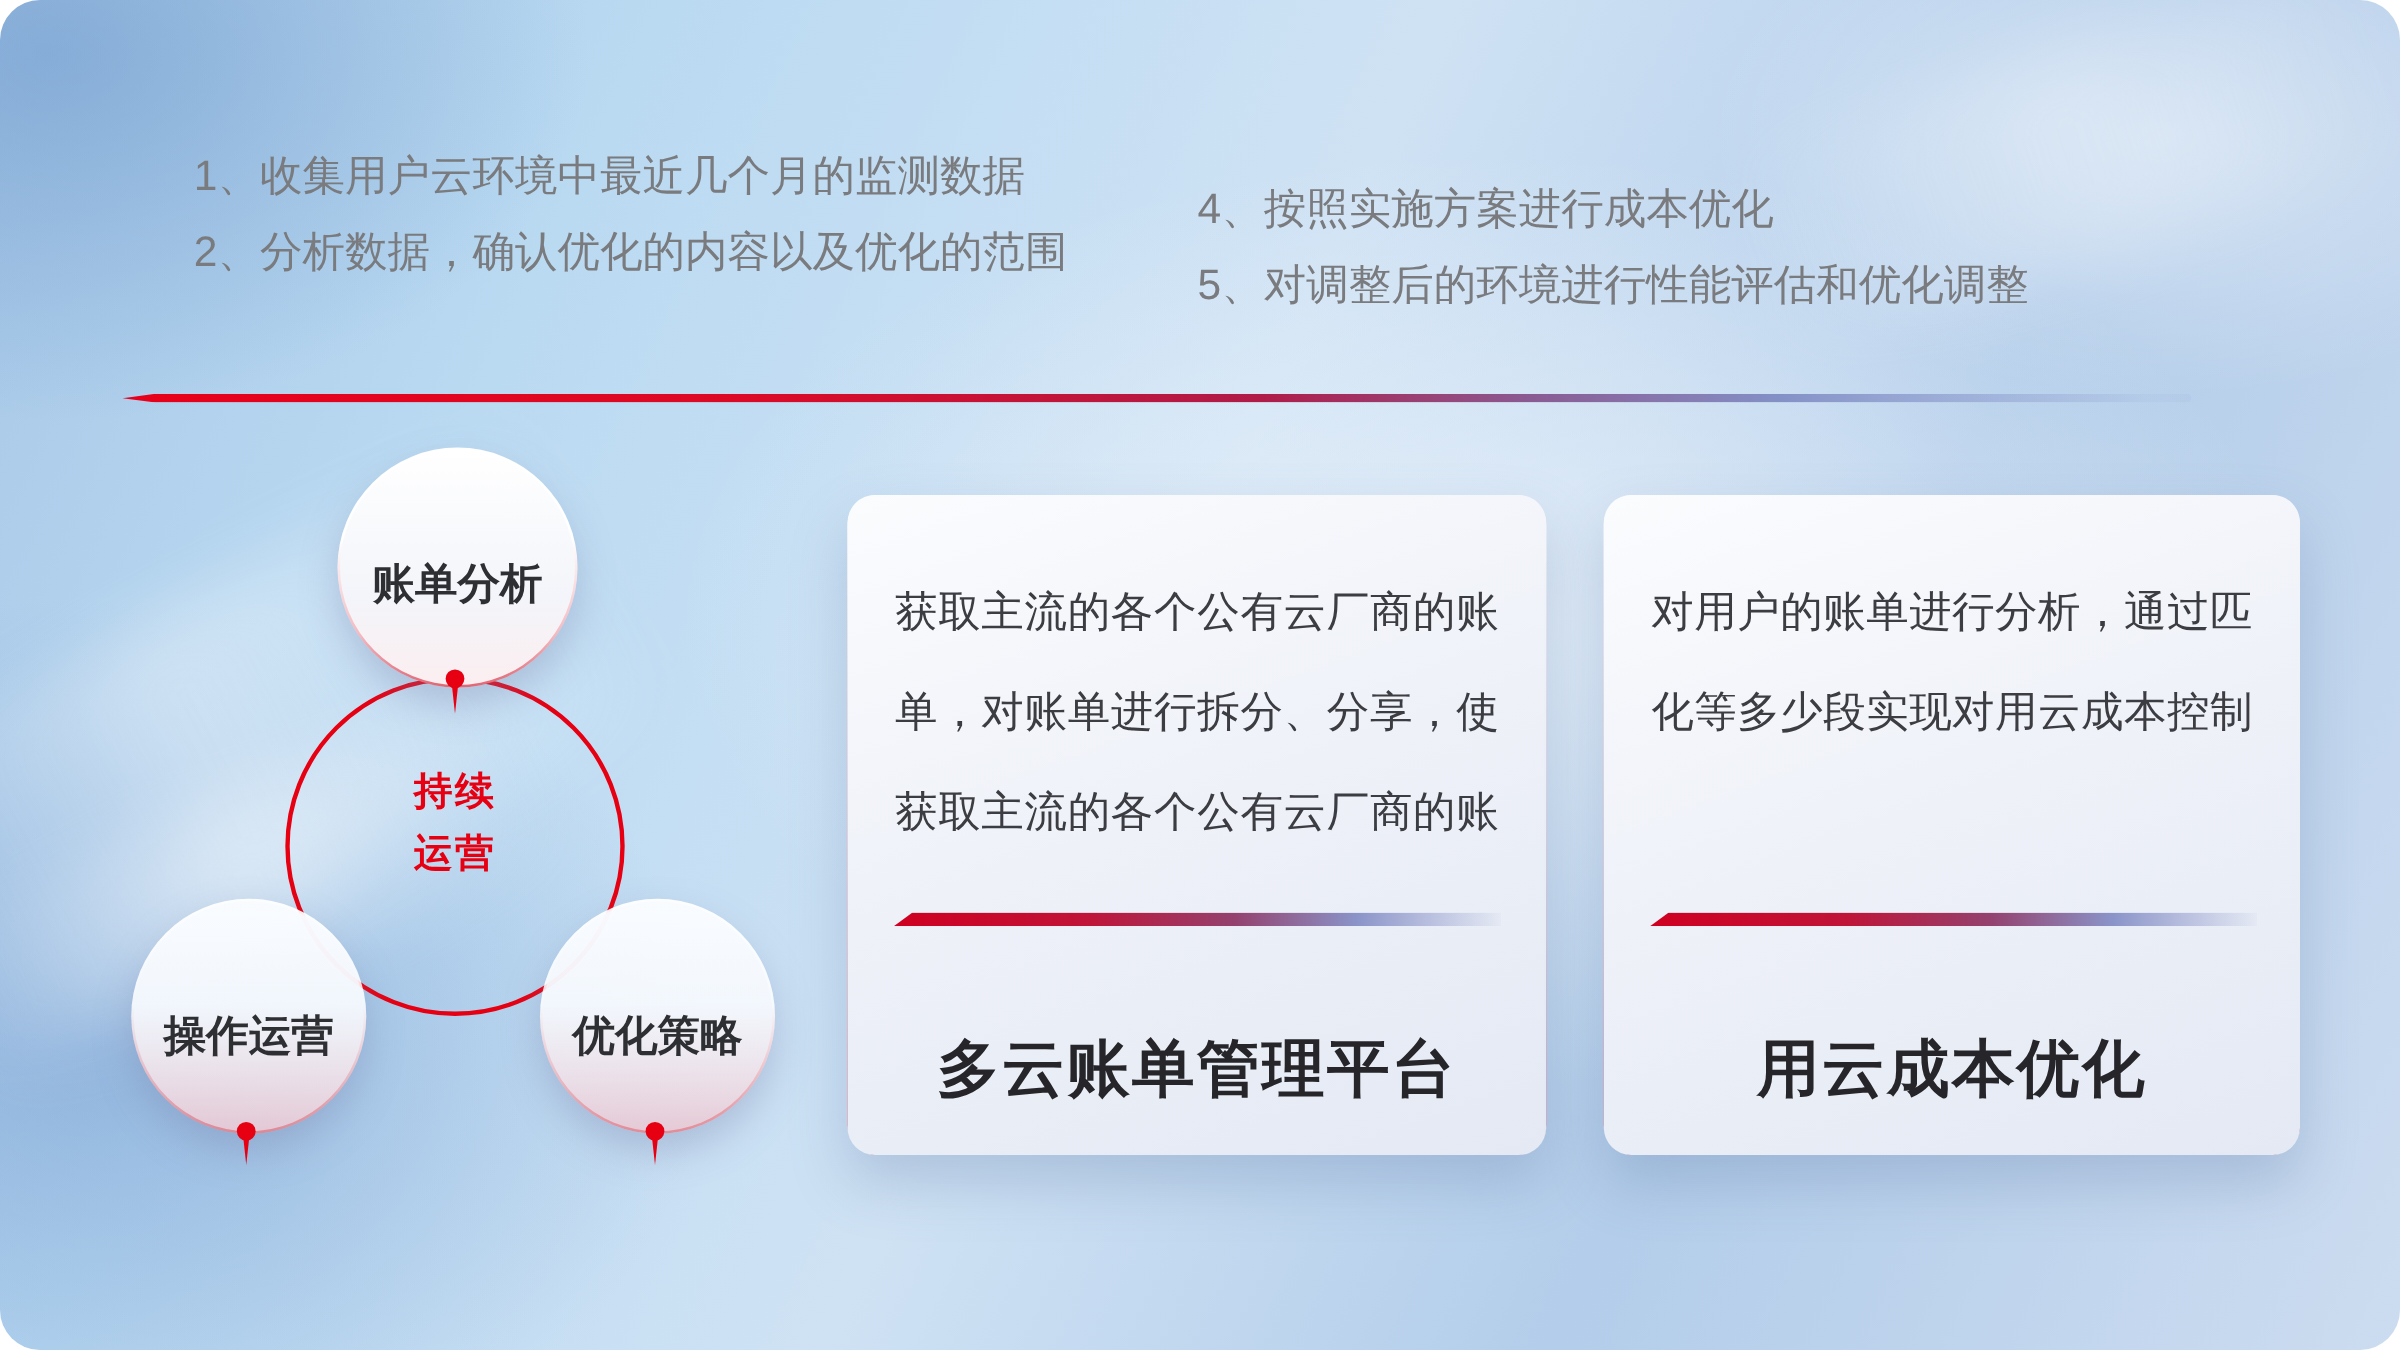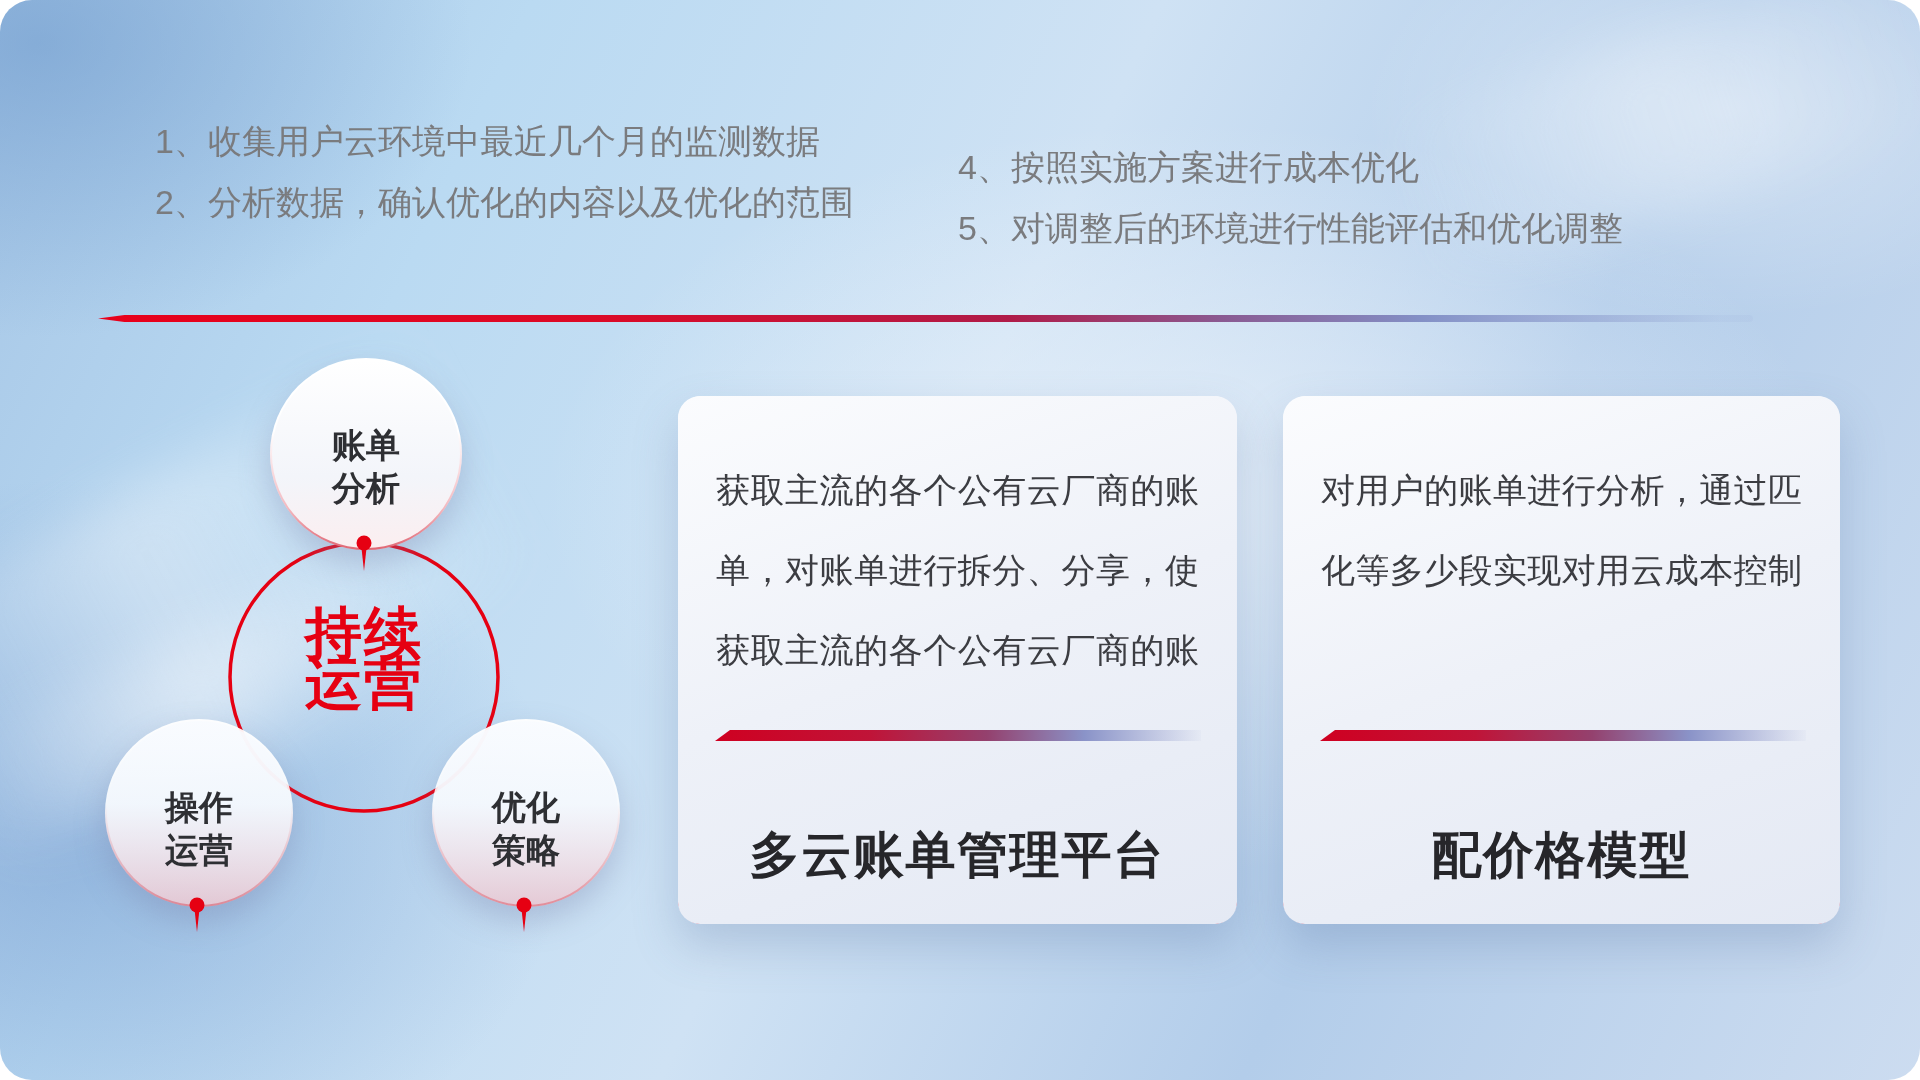--- a/index.html
+++ b/index.html
@@ -24,33 +24,33 @@
   .steps-left{left:155px;top:122px;}
   .steps-right{left:958px;top:148px;}
 
   .top-divider{position:absolute;left:98px;top:315px;width:1655px;height:7px;border-radius:4px;
     background:linear-gradient(90deg,#e8001a 0%,#dc0a26 30%,#b01b48 55%,#8a5a92 68%,#8390c6 80%,rgba(150,168,214,0.12) 98%);
     clip-path:polygon(0 50%,1.6% 0,100% 0,100% 100%,1.6% 100%);}
 
   .diagram-svg{position:absolute;left:0;top:0;width:1920px;height:1080px;pointer-events:none;}
 
   .circle-wrap{position:absolute;border-radius:50%;padding:2px;box-shadow:0 14px 30px rgba(120,130,170,0.35);}
-  .circle-inner{width:100%;height:100%;border-radius:50%;display:flex;flex-direction:column;align-items:center;justify-content:center;
+  .circle-inner{width:100%;height:100%;border-radius:50%;display:flex;flex-direction:row;align-items:center;justify-content:center;
     font-size:34px;font-weight:600;color:#2e2f33;line-height:43px;text-align:center;}
   .circle-top{left:270px;top:358px;width:188px;height:188px;
     background:linear-gradient(180deg,#ffffff 0%,#ffffff 38%,#f3b9c0 78%,#e06673 100%);}
   .circle-top .circle-inner{background:linear-gradient(180deg,#ffffff 0%,#f3f5fa 62%,#fbeef0 100%);padding-top:26px;box-sizing:border-box;}
   .circle-bl{left:105px;top:719px;width:184px;height:184px;
     background:linear-gradient(180deg,rgba(255,255,255,0.95) 0%,rgba(255,255,255,0.85) 45%,rgba(231,125,136,0.85) 100%);}
   .circle-br{left:432px;top:719px;width:184px;height:184px;
     background:linear-gradient(180deg,rgba(255,255,255,0.95) 0%,rgba(255,255,255,0.85) 45%,rgba(231,125,136,0.85) 100%);}
   .circle-bl .circle-inner,.circle-br .circle-inner{background:linear-gradient(180deg,rgba(248,251,255,0.78) 0%,rgba(230,239,250,0.62) 100%);padding-top:32px;box-sizing:border-box;align-items:center;}
 
   .cycle-center{position:absolute;left:264px;top:608px;width:200px;text-align:center;
-    color:#e60012;font-size:57px;font-weight:900;line-height:50px;letter-spacing:2px;}
+    color:#e60012;font-size:31px;font-weight:900;line-height:50px;letter-spacing:2px;}
 
   .card-wrap{position:absolute;top:396px;height:528px;border-radius:24px;padding:0;box-sizing:border-box;
     background:linear-gradient(180deg,#ffffff 0%,#f29aa4 40%,#e02540 85%);
     box-shadow:0 22px 45px rgba(100,125,170,0.30);}
   .card1{left:678px;width:559px;}
   .card2{left:1283px;width:557px;}
   .card{width:100%;height:100%;border-radius:22px;box-sizing:border-box;position:relative;
     background:linear-gradient(160deg,#fbfcfe 0%,#eef1f8 48%,#e4e9f4 100%);padding:54px 38px 0 38px;}
   .card-line{font-size:34px;color:#3c3d42;height:80px;line-height:80px;white-space:nowrap;
     text-align:justify;text-align-last:justify;}
@@ -134,17 +134,17 @@
       <div class="card-divider"></div>
       <div class="card-title">多云账单管理平台</div>
     </div>
   </div>
 
   <div class="card-wrap card2">
     <div class="card">
       <div class="card-line">对用户的账单进行分析，通过匹</div>
       <div class="card-line">化等多少段实现对用云成本控制</div>
       <div class="card-divider"></div>
-      <div class="card-title">配价格模型</div>
+      <div class="card-title">用云成本优化</div>
     </div>
   </div>
 
 </div>
 
 </body></html>

